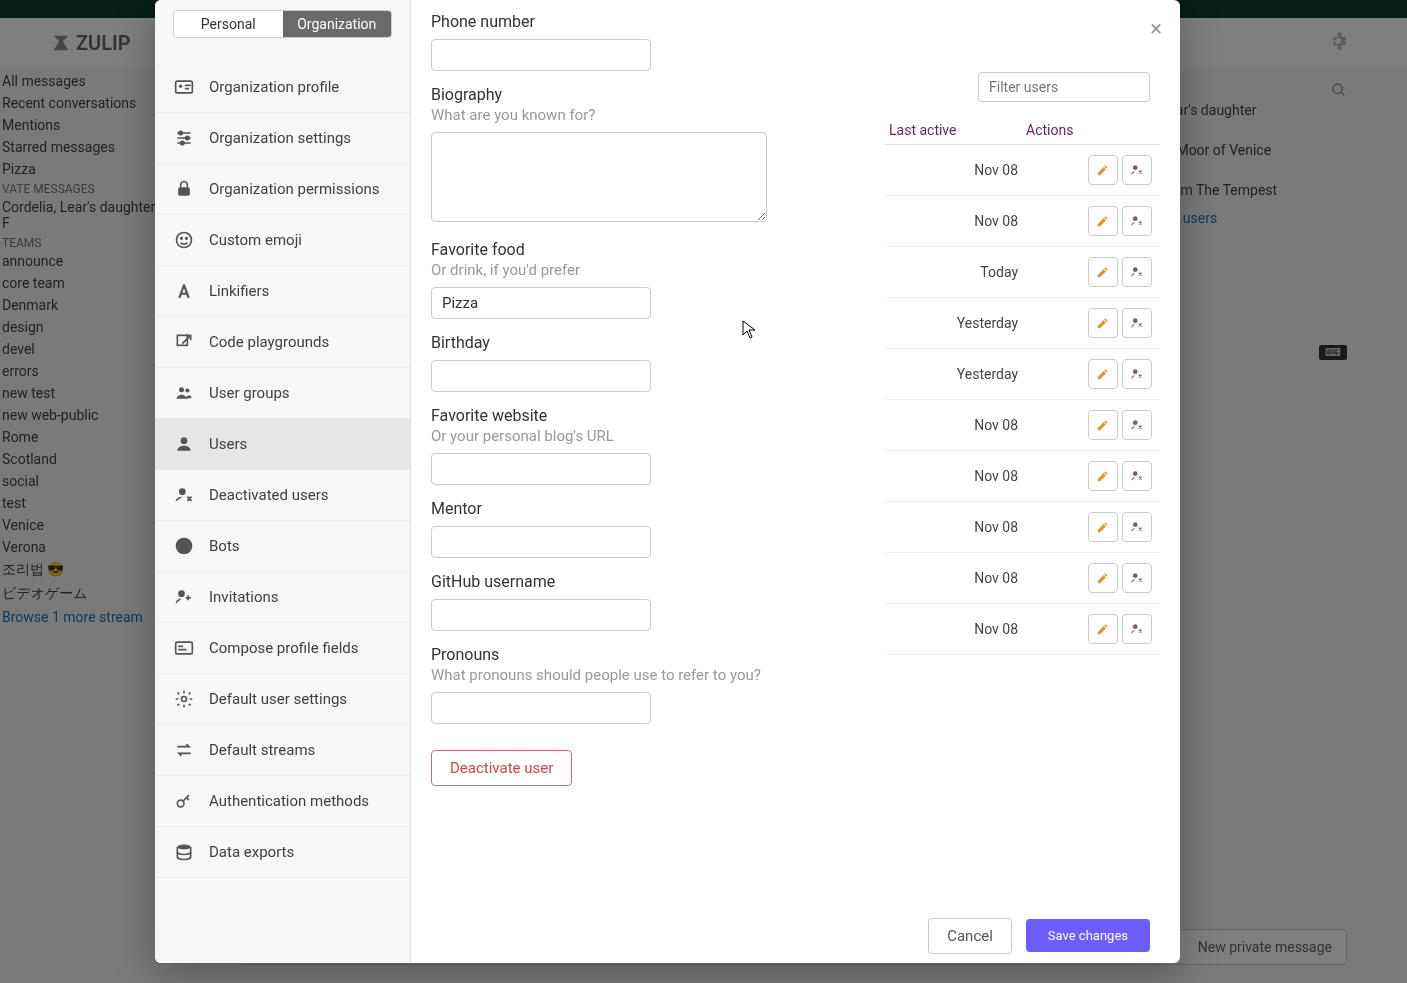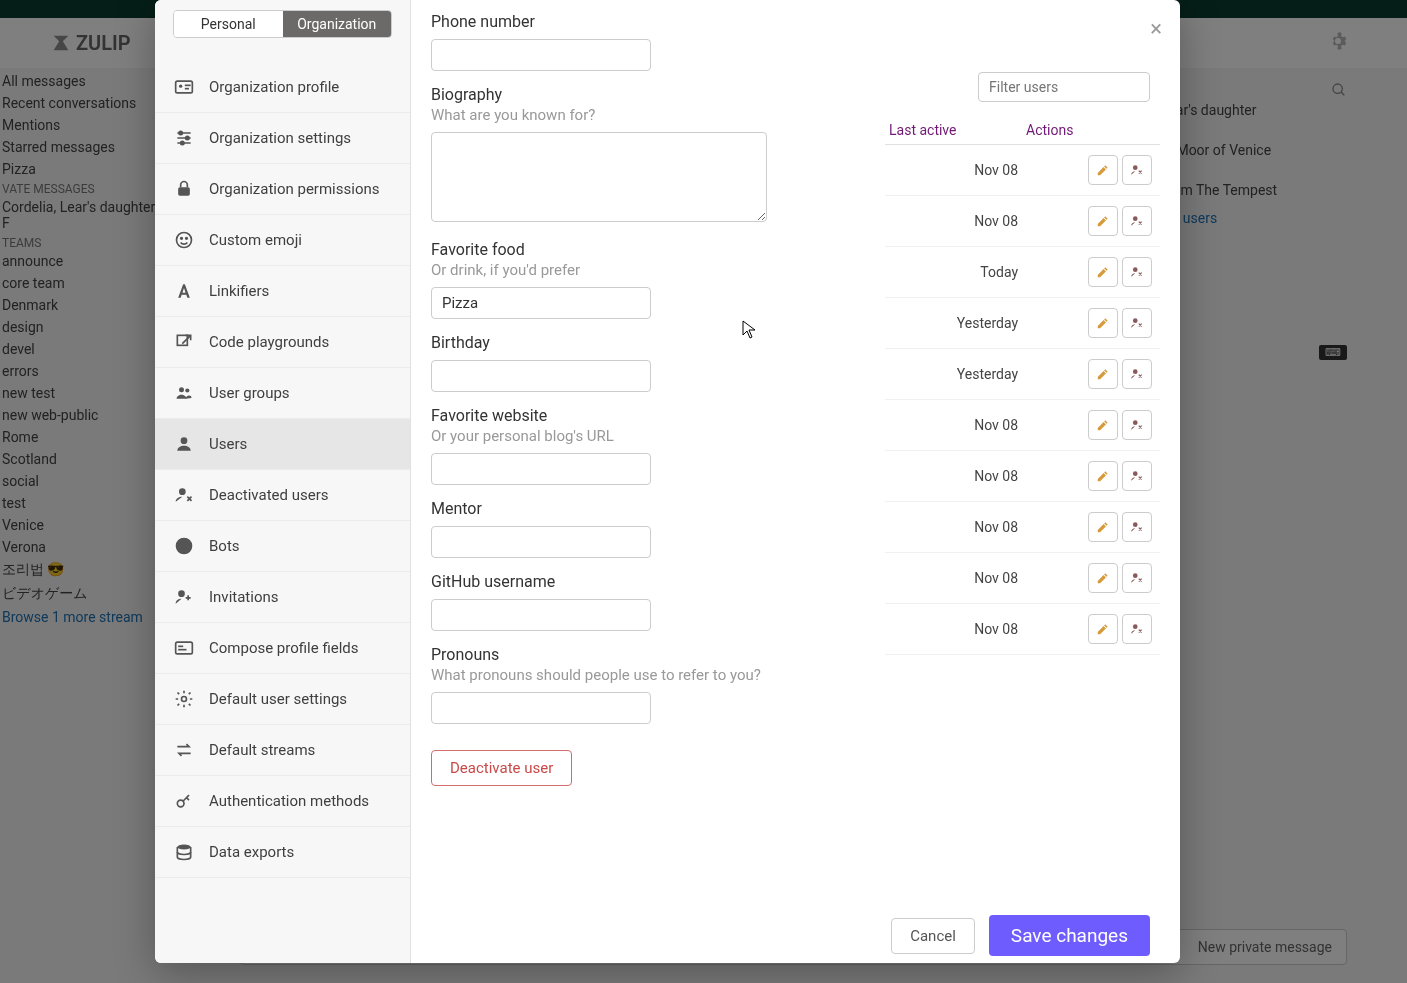--- a/index.html
+++ b/index.html
@@ -57,21 +57,21 @@
   .user-table th { text-align:left; font-weight:400; color:#701a75; padding:6px 4px; border-bottom:1px solid #e0e0e0; }
   .user-table td { padding:10px 4px; border-bottom:1px solid #f0f0f0; color:#444;text-align:right; }
   .actions-cell { white-space:nowrap; }
   .icon-btn { width:30px; height:30px; border:1px solid #ccc; border-radius:4px; background:#fff; display:inline-flex; align-items:center; justify-content:center; cursor:pointer; margin-right:4px; }
   .icon-btn svg { width:14px; height:14px; }
   .edit-ic { color:#d79a3a; }
   .remove-ic { color:#8a5a5a; }
 
   .modal-footer { position:absolute; bottom:0; left:260px; right:10px; height:55px; display:flex; align-items:center; justify-content:flex-end; gap:14px; padding-right:20px; }
   .btn-cancel { border:1px solid #ccc; background:#fff; color:#555; padding:8px 18px; border-radius:4px; font-size:15px; cursor:pointer; }
-  .btn-save { border:none; background:#6f5cff; color:#fff; padding:9px 22px; border-radius:4px; font-size:19px; cursor:pointer; }
+  .btn-save { border:none; background:#6f5cff; color:#fff; padding:9px 22px; border-radius:4px; font-size:13px; cursor:pointer; }
 
   .cursor { position:absolute; top:320px; left:742px; pointer-events:none; }
 </style>
 </head>
 <body>
 
 <div class="bg-top"></div>
 <div class="bg-header">
   <div class="logo">
     <svg width="22" height="22" viewBox="0 0 24 24">

